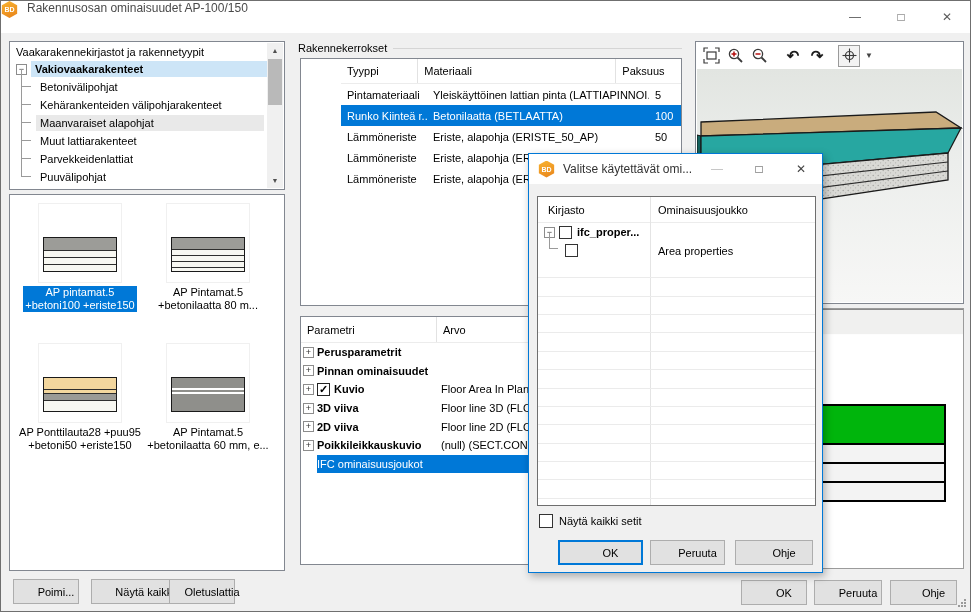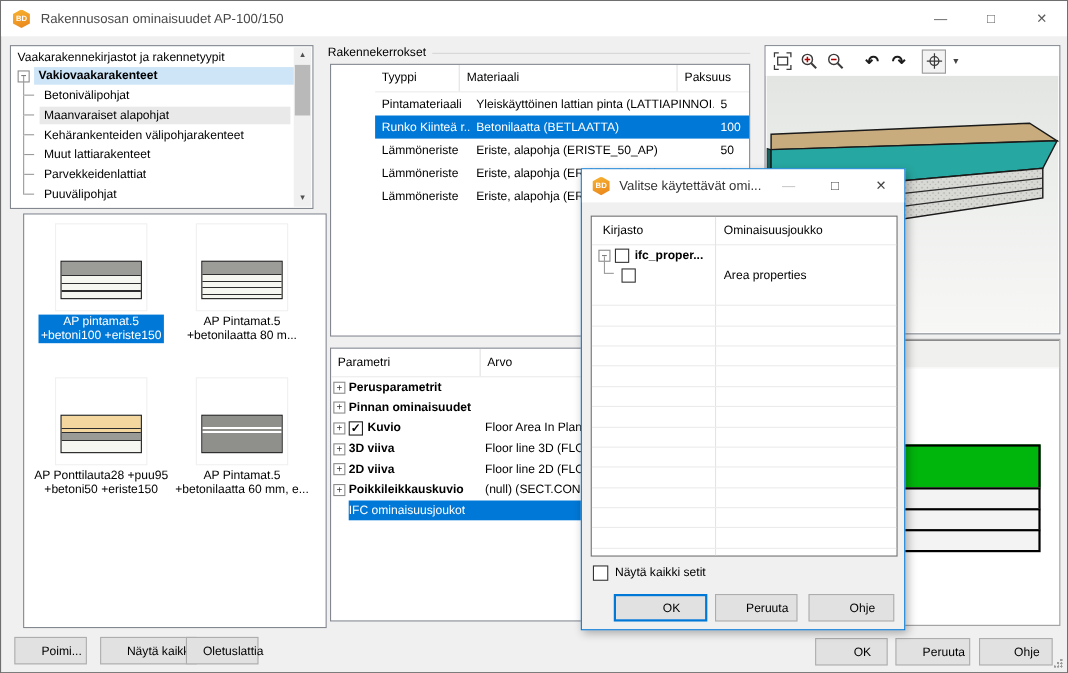--- a/index.html
+++ b/index.html
@@ -8,21 +8,21 @@
     --btn-bg:#e1e1e1; --btn-border:#adadad; --panel-border:#828790;
   }
   *{margin:0;padding:0;box-sizing:border-box;}
   html,body{width:971px;height:612px;}
   body{font-family:"Liberation Sans",sans-serif;font-size:11px;color:#000;
        background:#f0f0f0;position:relative;overflow:hidden;}
   .win{position:absolute;inset:0;border:1px solid #6f6f6f;background:#f0f0f0;}
 
   
   .titlebar{position:absolute;left:0;top:0;width:100%;height:32px;background:#fff;
-            display:flex;align-items:center;padding-left:10px;}
+            display:flex;align-items:flex-start;}
   .badge{width:17px;height:17px;clip-path:polygon(50% 0,95% 25%,95% 75%,50% 100%,5% 75%,5% 25%);
          background:linear-gradient(160deg,#f8b431,#e8821a);color:#fff;font-size:7px;font-weight:bold;
          display:flex;align-items:center;justify-content:center;flex:0 0 auto;}
   .title-text{margin-left:9px;font-size:12px;color:#4a4a4a;}
   .winctl{position:absolute;top:0;right:0;height:32px;display:flex;}
   .winctl span{width:46px;height:32px;display:flex;align-items:center;justify-content:center;
                color:#5c5c5c;font-size:12px;}
 
   
   .panel{position:absolute;background:#fff;border:1px solid var(--panel-border);}
@@ -43,21 +43,21 @@
   .tree-row .conn::after{content:"";position:absolute;left:0;top:17px;width:9px;border-top:1px solid #9a9a9a;}
   .tree-row .tlab{flex:1;margin-right:20px;padding:2px 4px;}
   .tree-row.hl .tlab{background:var(--row-gray);}
   .vscroll{position:absolute;right:1px;top:1px;width:16px;height:145px;background:#f0f0f0;}
   .vscroll .arr{position:absolute;left:0;width:16px;height:15px;color:#505050;font-size:7px;
                 display:flex;align-items:center;justify-content:center;}
   .vscroll .arr.up{top:0;} .vscroll .arr.down{bottom:0;}
   .vscroll .thumbbar{position:absolute;left:1px;top:16px;width:14px;height:46px;background:#b9b9b9;}
 
   
-  .thumbs{left:20px;top:193px;width:276px;height:377px;overflow:hidden;display:flex;flex-wrap:wrap;
+  .thumbs{left:8px;top:193px;width:276px;height:377px;overflow:hidden;display:flex;flex-wrap:wrap;
           padding:8px 0 4px 6px;align-content:flex-start;}
   .thumb-item{width:128px;height:128px;display:flex;flex-direction:column;align-items:center;margin-bottom:12px;}
   .thumb-card{width:84px;height:80px;background:#fff;border:1px solid #f0f0f0;display:flex;align-items:flex-end;justify-content:center;padding-bottom:10px;}
   .draw{width:74px;height:35px;border:1px solid #1a1a1a;}
   .draw.t1{background:linear-gradient(180deg,#9c9c98 0 12px,#2e2e2e 12px 13px,#f7f7f1 13px 19px,#2e2e2e 19px 20px,#f7f7f1 20px 26px,#2e2e2e 26px 27px,#f7f7f1 27px 35px);}
   .draw.t2{background:linear-gradient(180deg,#9c9c98 0 11px,#2e2e2e 11px 12px,#f7f7f1 12px 17px,#2e2e2e 17px 18px,#f7f7f1 18px 23px,#2e2e2e 23px 24px,#f7f7f1 24px 29px,#2e2e2e 29px 30px,#f7f7f1 30px 35px);}
   .draw.t3{background:linear-gradient(180deg,#f3d79e 0 11px,#2e2e2e 11px 12px,#f3d79e 12px 15px,#2e2e2e 15px 16px,#9a9a96 16px 22px,#2e2e2e 22px 23px,#f7f7f1 23px 35px);}
   .draw.t4{background:linear-gradient(180deg,#8f8f8b 0 10px,#ffffff 10px 12px,#8f8f8b 12px 14px,#ffffff 14px 16px,#8f8f8b 16px 35px);}
   .thumb-label{margin-top:3px;text-align:center;line-height:13px;padding:0 2px;}
   .thumb-label.selected{background:var(--sel);color:#fff;}
@@ -161,27 +161,27 @@
     <div class="tree-head">Vaakarakennekirjastot ja rakennetyypit</div>
     <div class="tree-root">
       <span class="expand-box">−</span>
       <span class="rlab">Vakiovaakarakenteet</span>
     </div>
     <div>
         <div class="tree-row">
           <span class="conn"></span>
           <span class="tlab">Betonivälipohjat</span>
         </div>
+        <div class="tree-row">
+          <span class="conn"></span>
+          <span class="tlab">Kehärankenteiden välipohjarakenteet</span>
+        </div>
         <div class="tree-row hl">
           <span class="conn"></span>
           <span class="tlab">Maanvaraiset alapohjat</span>
-        </div>
-        <div class="tree-row">
-          <span class="conn"></span>
-          <span class="tlab">Kehärankenteiden välipohjarakenteet</span>
         </div>
         <div class="tree-row">
           <span class="conn"></span>
           <span class="tlab">Muut lattiarakenteet</span>
         </div>
         <div class="tree-row">
           <span class="conn"></span>
           <span class="tlab">Parvekkeidenlattiat</span>
         </div>
         <div class="tree-row">

